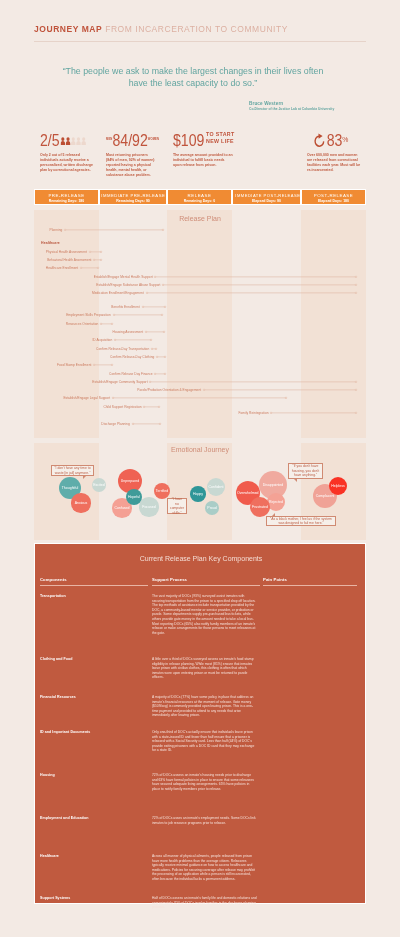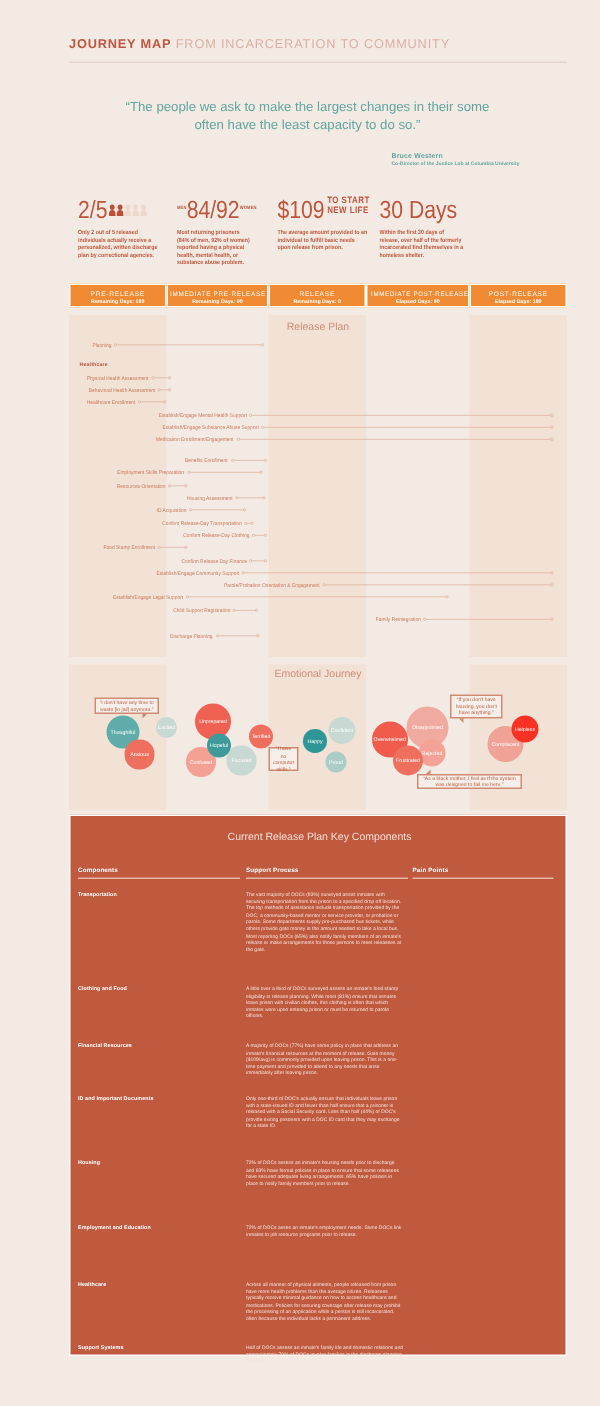--- a/index.html
+++ b/index.html
@@ -1,17 +1,17 @@
 <!DOCTYPE html>
 <html><head>
 <meta charset="utf-8">
 <style>
   html,body{margin:0;padding:0;}
   body{width:400px;height:937px;background:#f3eae4;font-family:"Liberation Sans",sans-serif;overflow:hidden;position:relative;-webkit-font-smoothing:antialiased;}
-  .page{position:absolute;left:0;top:0;width:336px;height:937px;margin-left:12px;}
+  .page{position:absolute;left:0;top:0;width:336px;height:937px;}
 
   
   .hdr{position:absolute;left:34px;top:24px;font-size:8.5px;letter-spacing:.55px;white-space:nowrap;}
   .hdr .b{color:#c0543c;font-weight:bold;}
   .hdr .n{color:#dcb0a2;}
   .rule{position:absolute;left:34px;top:41px;width:332px;height:1px;background:#e6d3c9;}
 
   
   .quote{position:absolute;left:62px;top:65px;width:262px;text-align:center;color:#62a5a0;font-size:8.8px;line-height:12px;}
   .qattr{position:absolute;left:249px;top:101px;width:120px;text-align:left;color:#62a5a0;}
@@ -76,21 +76,21 @@
 <body>
 
 <div class="page">
 
   <div class="hdr">
     <span class="b">JOURNEY MAP</span>
     <span class="n">FROM INCARCERATION TO COMMUNITY</span>
   </div>
   <div class="rule"></div>
 
-  <div class="quote">“The people we ask to make the largest changes in their some often have the least capacity to do so.”</div>
+  <div class="quote">“The people we ask to make the largest changes in their lives often have the least capacity to do so.”</div>
   <div class="qattr">
     <span class="n">Bruce Western</span>
     <span class="r">Co-Director of the Justice Lab at Columbia University</span>
   </div>
 
   <div class="stats" id="stats">
       <div class="stat" style="left: 6px; width: 63px;">
         <div class="big"><span>2/5</span><span class="peeps"><svg width="60" height="16" viewBox="0 0 60 16" style="width:30px;height:8px">
               <circle cx="5.4" cy="4.2" r="3.7" fill="#bc4e32"></circle>
               <path d="M0.3 16 v-2.6 a5.1 5.4 0 0 1 10.2 0 V16 z" fill="#bc4e32"></path>
@@ -106,23 +106,26 @@
         <div class="desc">Only 2 out of 5 released individuals actually receive a personalized, written discharge plan by correctional agencies.</div>
       </div>
       <div class="stat" style="left: 72px; width: 56px;">
         <div class="big"><span class="sup">MEN</span><span>84/92</span><span class="sup">WOMEN</span></div>
         <div class="desc">Most returning prisoners (84% of men, 92% of women) reported having a physical health, mental health, or substance abuse problem.</div>
       </div>
       <div class="stat" style="left: 139px; width: 68px;">
         <div class="big"><span>$109</span><span class="tostart">TO START<br>NEW LIFE</span></div>
         <div class="desc">The average amount provided to an individual to fulfill basic needs upon release from prison.</div>
       </div>
-      <div class="stat" style="left: 207px; width: 64px;">
-        <div class="big"><span>30 Days</span></div>
-        <div class="desc">Within the first 30 days of release, over half of the formerly incarcerated find themselves in a homeless shelter.</div>
+      <div class="stat" style="left: 273px; width: 61px;">
+        <div class="big"><span class="rep"><svg width="60" height="56" viewBox="0 0 60 56" style="width:15px;height:14px">
+              <path d="M33 13 A20 20 0 1 0 50 33.5" fill="none" stroke="#bc4e32" stroke-width="6.4" stroke-linecap="butt"></path>
+              <path d="M25.5 2 L45 12 L26.5 22.5 Z" fill="#bc4e32"></path>
+            </svg></span><span>83</span><span class="suf">%</span></div>
+        <div class="desc">Over 600,000 men and women are released from correctional facilities each year. Most will be re-incarcerated.</div>
       </div>
     </div>
 
   <div class="tabs" id="tabs">
       <div class="tab" style="left: 0px; width: 65px;">
         <div class="t1"><span>PRE-RELEASE</span></div>
         <div class="t2"><span>Remaining Days: 180</span></div>
       </div>
       <div class="tab" style="left: 65px; width: 68px;">
         <div class="t1"><span style="transform: scaleX(0.961728);">IMMEDIATE PRE-RELEASE</span></div>

